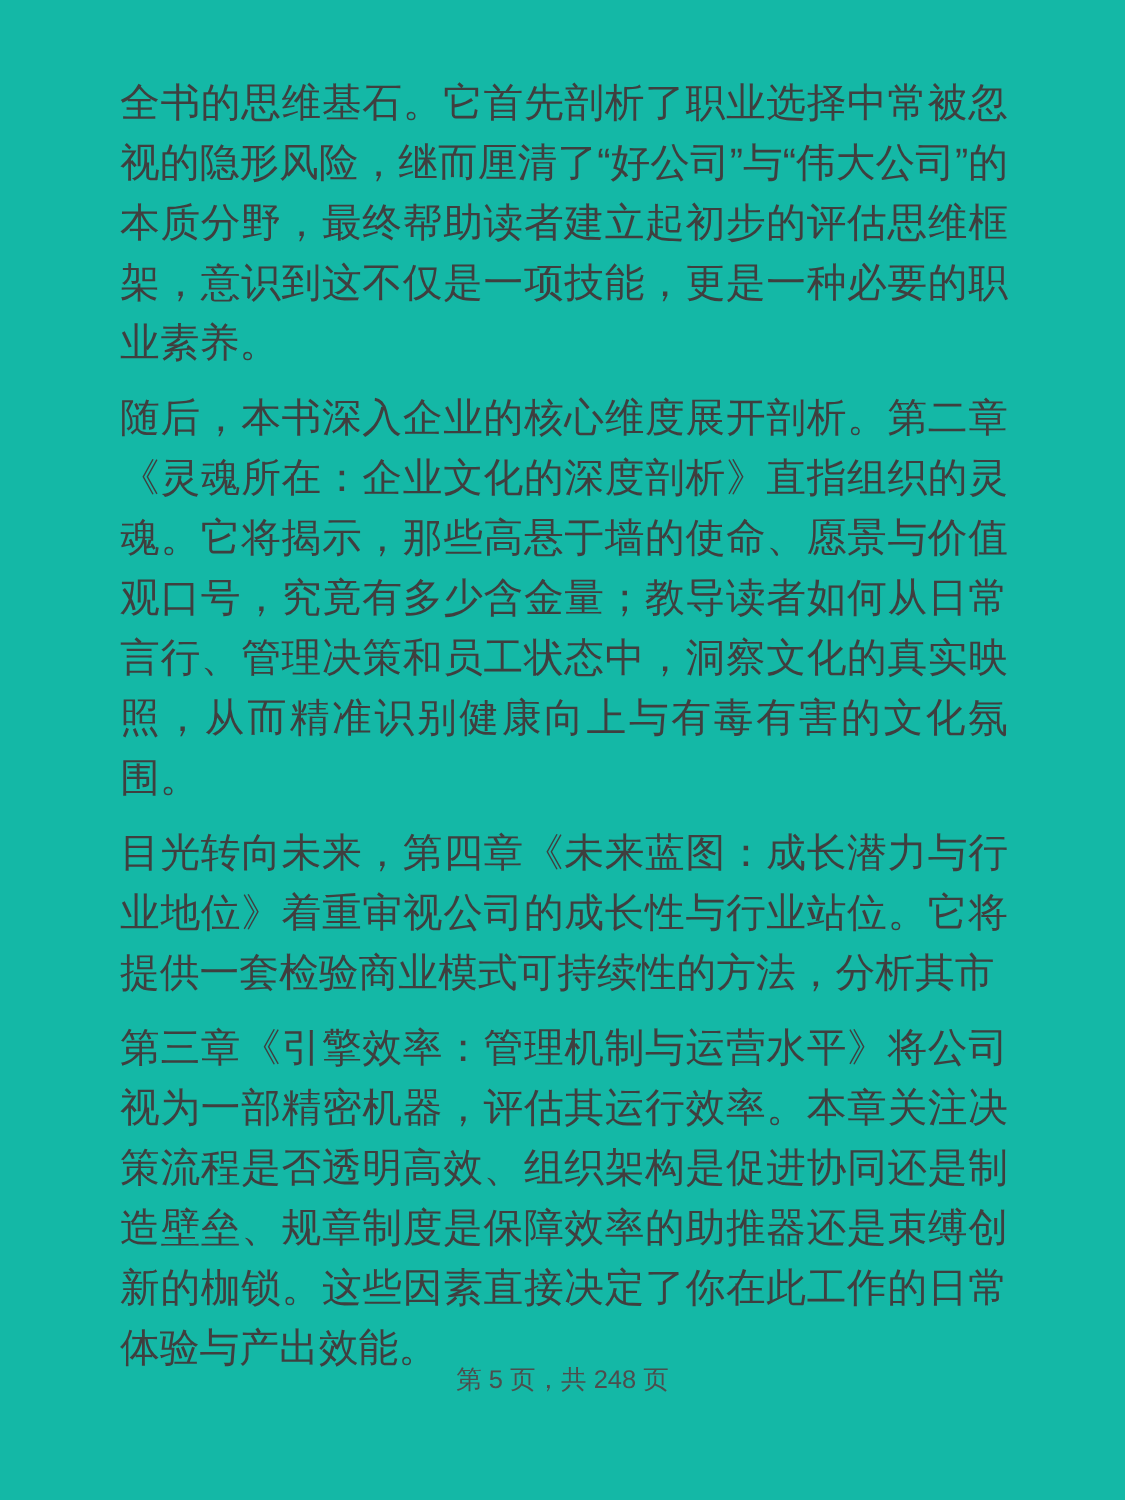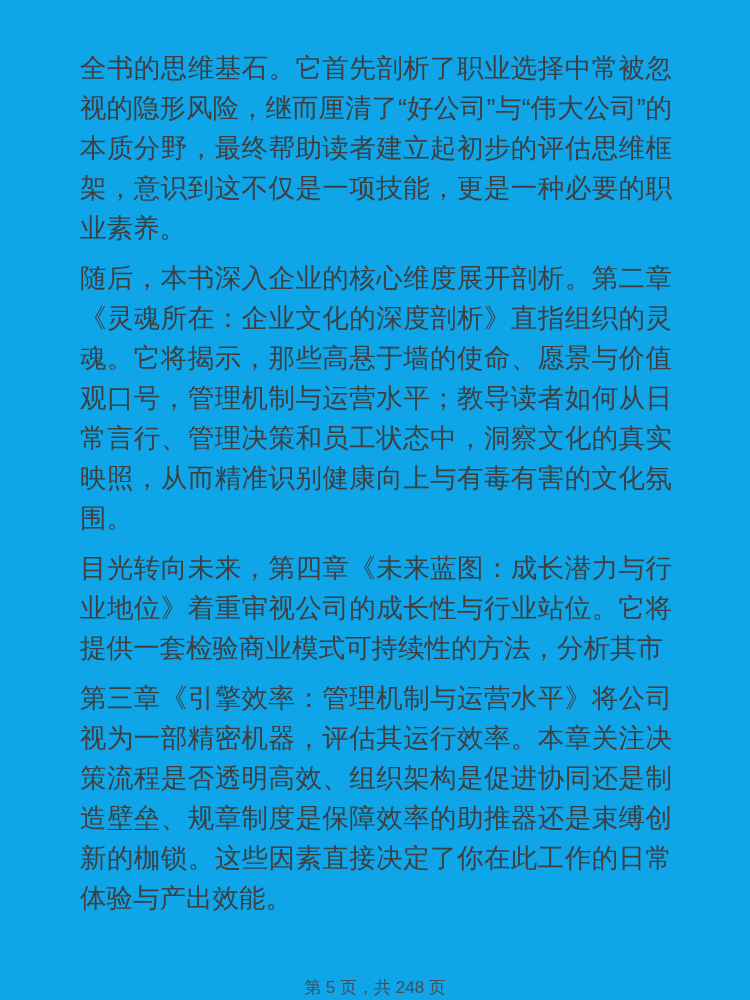--- a/index.html
+++ b/index.html
@@ -10,21 +10,21 @@
     width: 750px;
     height: 1000px;
     background: #ffffff;
     font-family: "Liberation Sans", sans-serif;
     position: relative;
     overflow: hidden;
   }
   .page {
     position: absolute;
     inset: 0;
-    background: #0ea5e9;
+    background: #14b8a6;
     padding-left: 16px;
   }
   .content {
     position: absolute;
     left: 80px;
     top: 48px;
     width: 592px;
   }
   .content p {
     margin: 0 0 10px 0;
@@ -34,33 +34,33 @@
     color: #3f3f3f;
     text-align: justify;
     text-justify: inter-ideograph;
     letter-spacing: 0;
     word-break: break-all;
   }
   .footer {
     position: absolute;
     left: 0;
     right: 0;
-    top: 976px;
+    top: 908px;
     height: 24px;
     line-height: 24px;
     text-align: center;
     font-size: 17px;
     color: #4d4d4d;
   }
 </style>
 </head>
 <body>
 
 <div class="page">
   <div class="content">
     <p>全书的思维基石。它首先剖析了职业选择中常被忽视的隐形风险，继而厘清了“好公司”与“伟大公司”的本质分野，最终帮助读者建立起初步的评估思维框架，意识到这不仅是一项技能，更是一种必要的职业素养。</p>
-    <p>随后，本书深入企业的核心维度展开剖析。第二章《灵魂所在：企业文化的深度剖析》直指组织的灵魂。它将揭示，那些高悬于墙的使命、愿景与价值观口号，管理机制与运营水平；教导读者如何从日常言行、管理决策和员工状态中，洞察文化的真实映照，从而精准识别健康向上与有毒有害的文化氛围。</p>
+    <p>随后，本书深入企业的核心维度展开剖析。第二章《灵魂所在：企业文化的深度剖析》直指组织的灵魂。它将揭示，那些高悬于墙的使命、愿景与价值观口号，究竟有多少含金量；教导读者如何从日常言行、管理决策和员工状态中，洞察文化的真实映照，从而精准识别健康向上与有毒有害的文化氛围。</p>
     <p>目光转向未来，第四章《未来蓝图：成长潜力与行业地位》着重审视公司的成长性与行业站位。它将提供一套检验商业模式可持续性的方法，分析其市</p>
     <p>第三章《引擎效率：管理机制与运营水平》将公司视为一部精密机器，评估其运行效率。本章关注决策流程是否透明高效、组织架构是促进协同还是制造壁垒、规章制度是保障效率的助推器还是束缚创新的枷锁。这些因素直接决定了你在此工作的日常体验与产出效能。</p>
   </div>
 
   <div class="footer">第 5 页，共 248 页</div>
 </div>
 
 </body></html>

